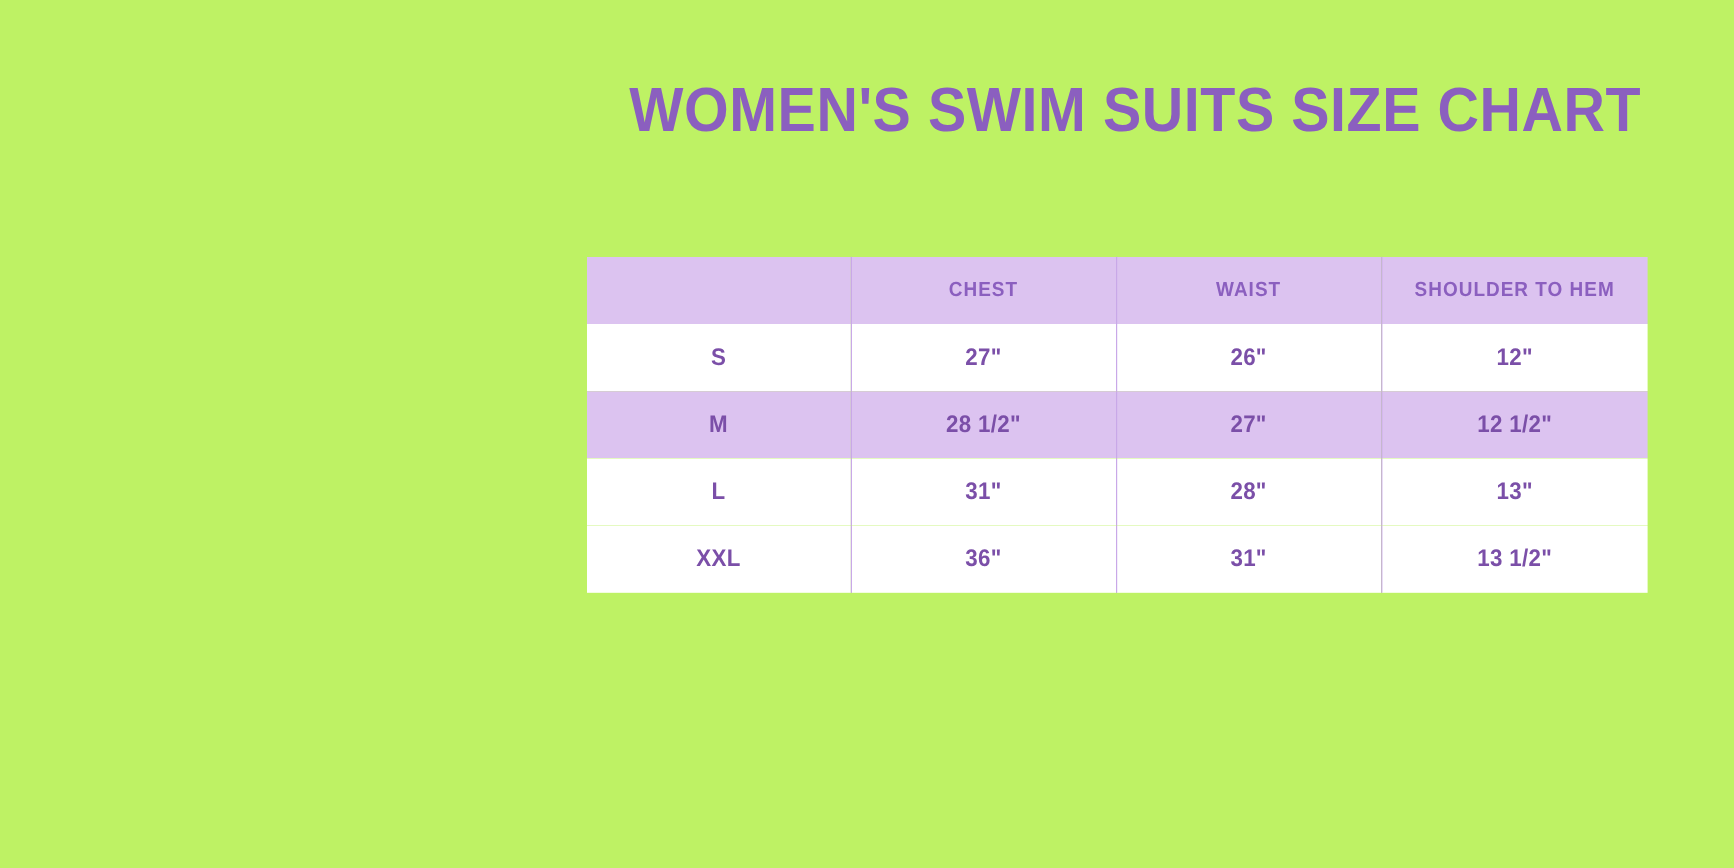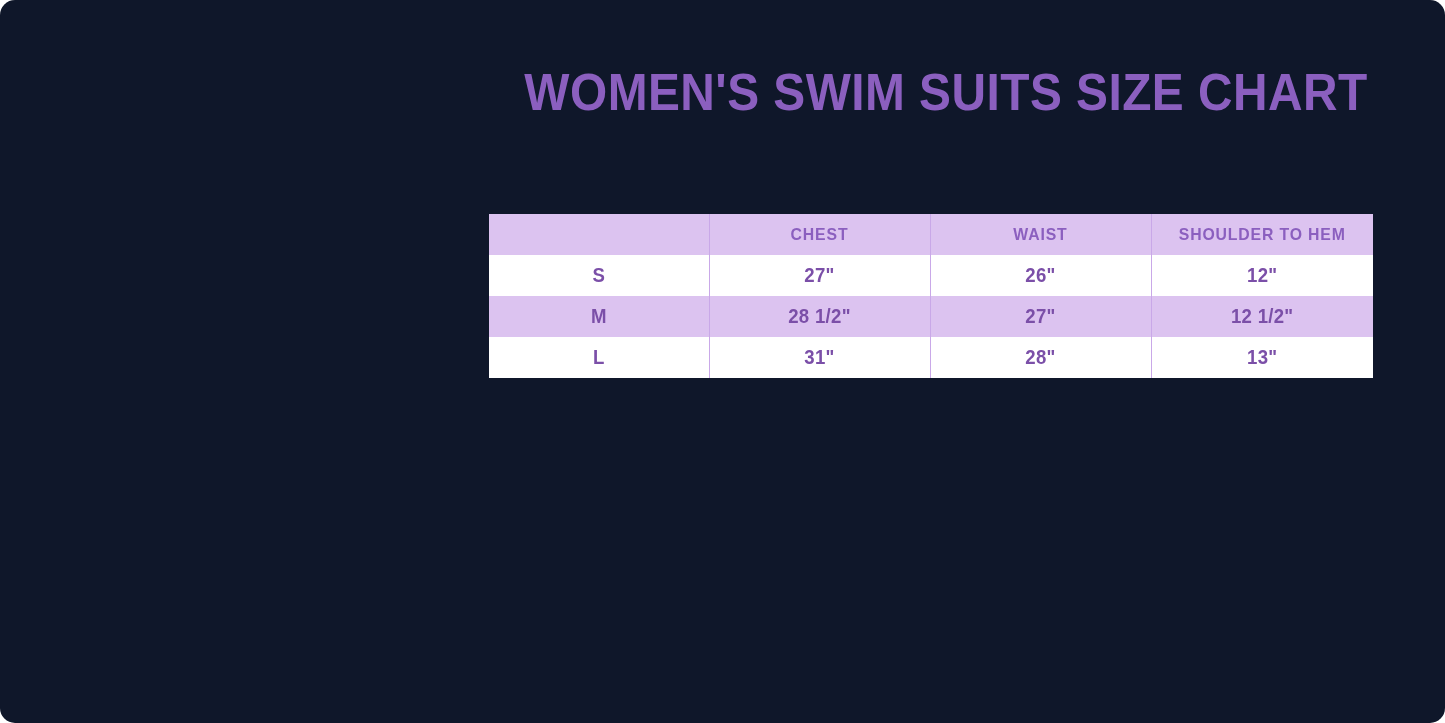--- a/index.html
+++ b/index.html
@@ -12,22 +12,21 @@
     background: #ffffff;
     font-family: "Liberation Sans", sans-serif;
     overflow: hidden;
     position: relative;
   }
 
   .page {
     position: relative;
     width: 1445px;
     height: 723px;
-    background: #0f172a;
-    border-radius: 15px;
+    background: #bef264;
   }
 
   .chart-title {
     position: absolute;
     left: 489px;
     top: 62px;
     width: 884px;
     text-align: center;
     font-size: 52px;
     line-height: 60px;
@@ -42,21 +41,21 @@
   .size-table {
     position: absolute;
     left: 489px;
     top: 214px;
     width: 884px;
     border-collapse: collapse;
     table-layout: fixed;
   }
 
   .size-table tr {
-    height: 41px;
+    height: 56px;
   }
 
   .size-table th,
   .size-table td {
     padding: 0;
     text-align: center;
     vertical-align: middle;
     border-left: 1.5px solid #C9A8E8;
     font-weight: 700;
     transform: scaleX(0.93);
@@ -134,16 +133,22 @@
         <td>28 1/2"</td>
         <td>27"</td>
         <td>12 1/2"</td>
       </tr>
       <tr class="row-light">
         <td class="size-label">L</td>
         <td>31"</td>
         <td>28"</td>
         <td>13"</td>
       </tr>
+      <tr class="row-light">
+        <td class="size-label">XXL</td>
+        <td>36"</td>
+        <td>31"</td>
+        <td>13 1/2"</td>
+      </tr>
     </tbody>
   </table>
 
 </div>
 
 </body></html>

